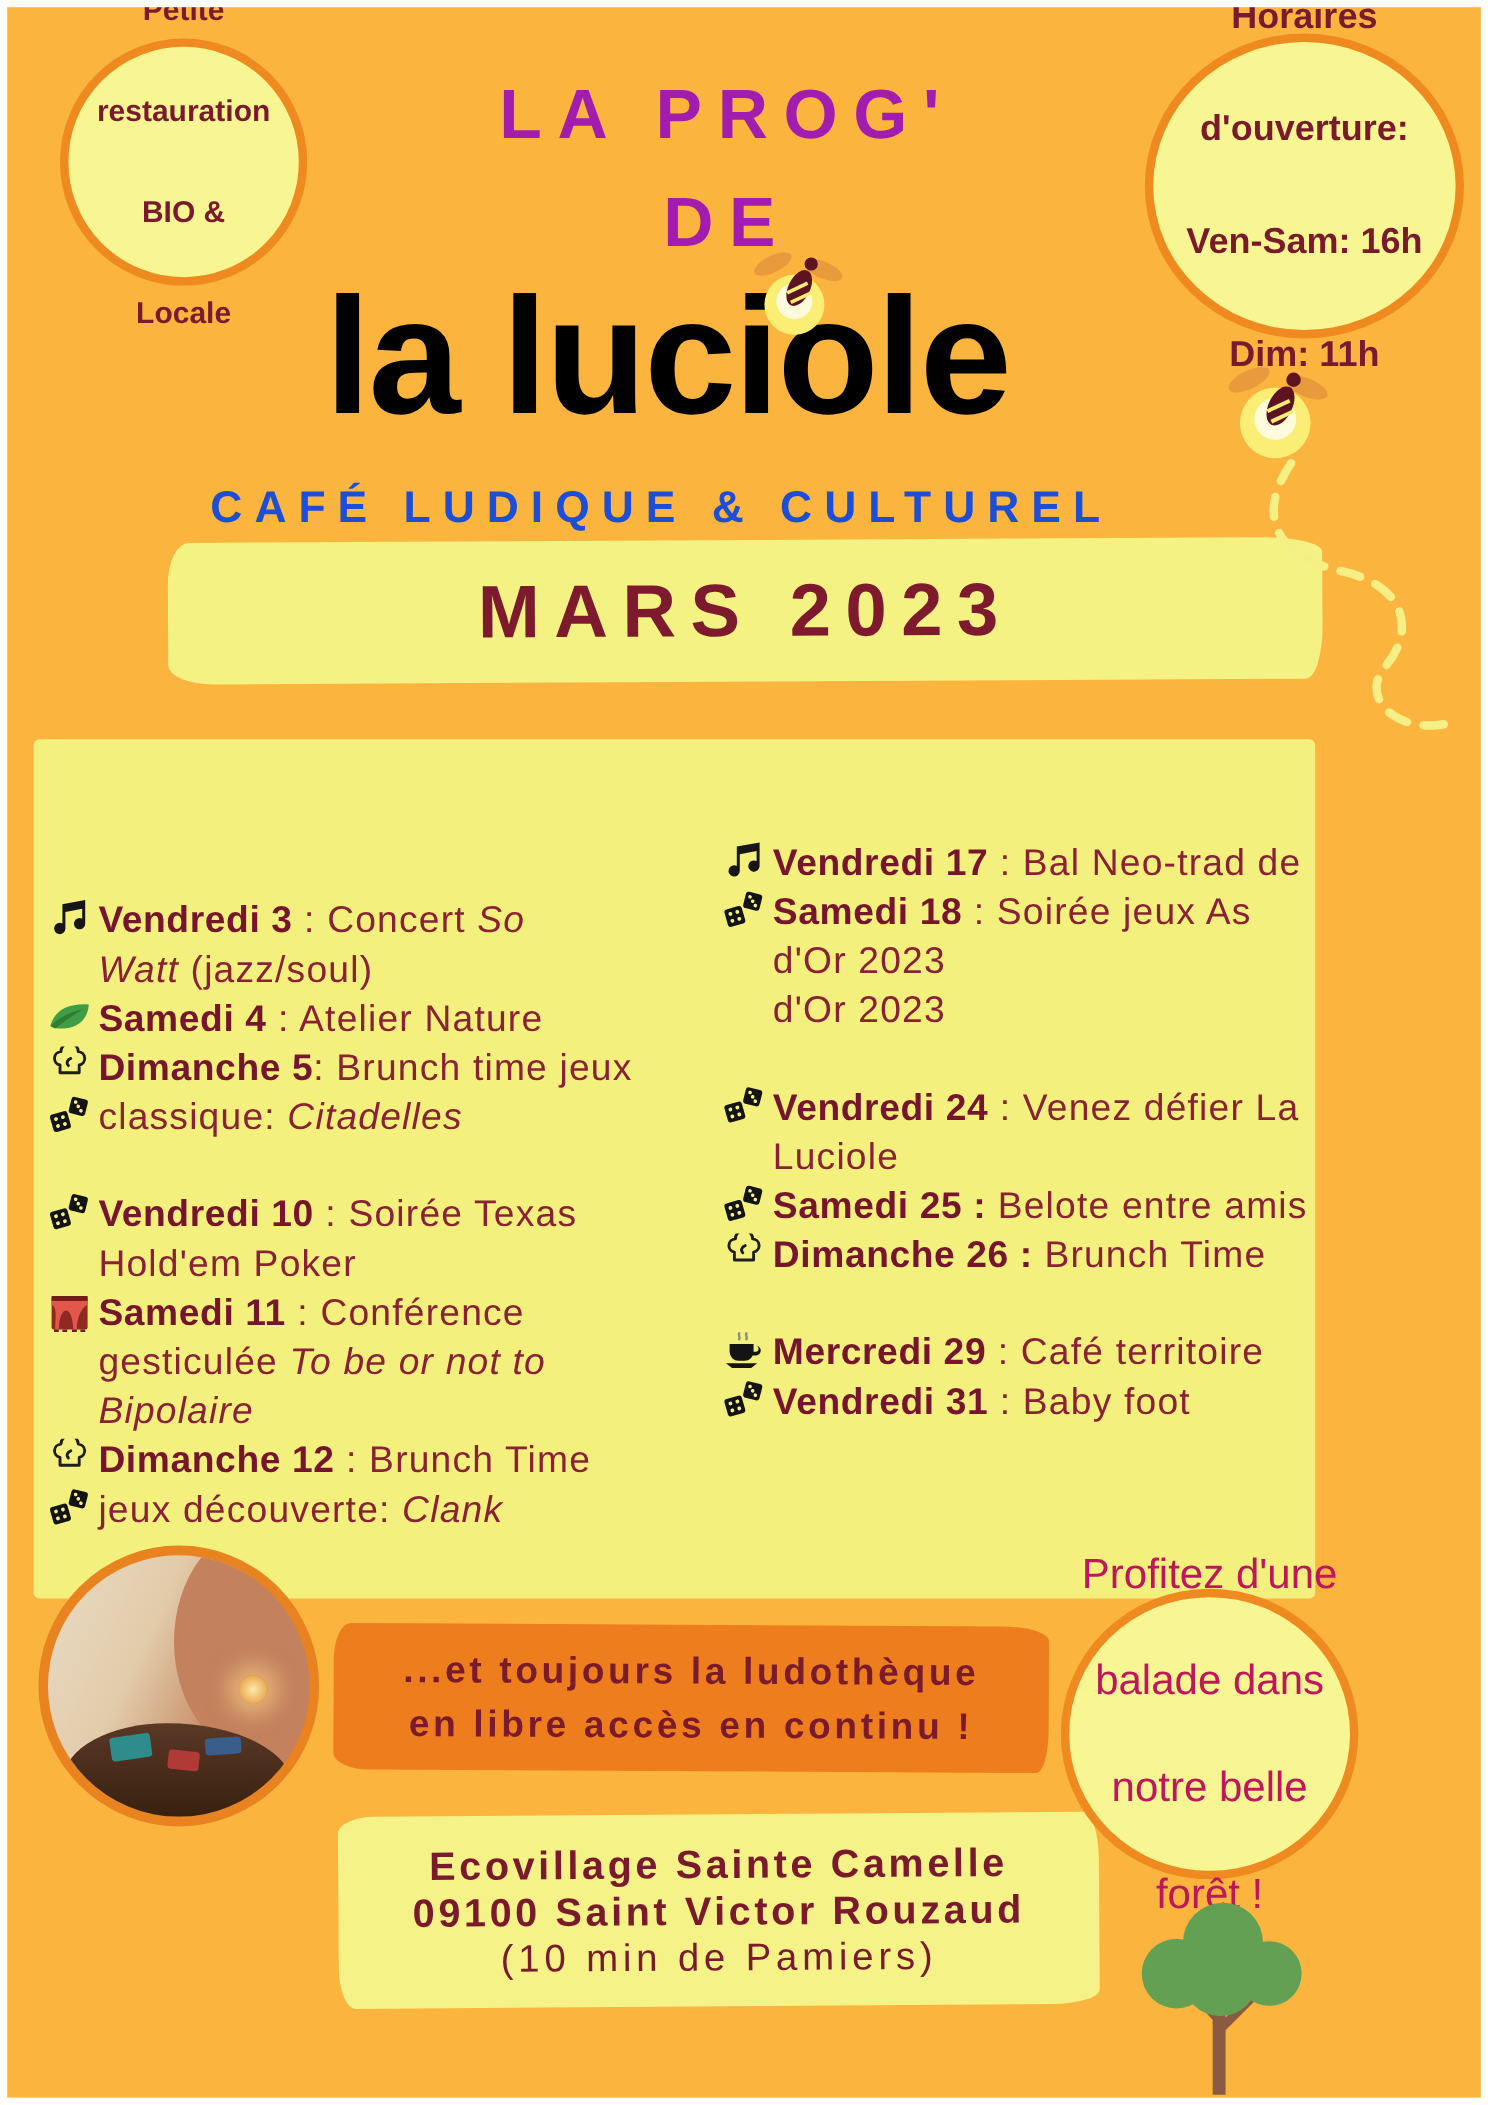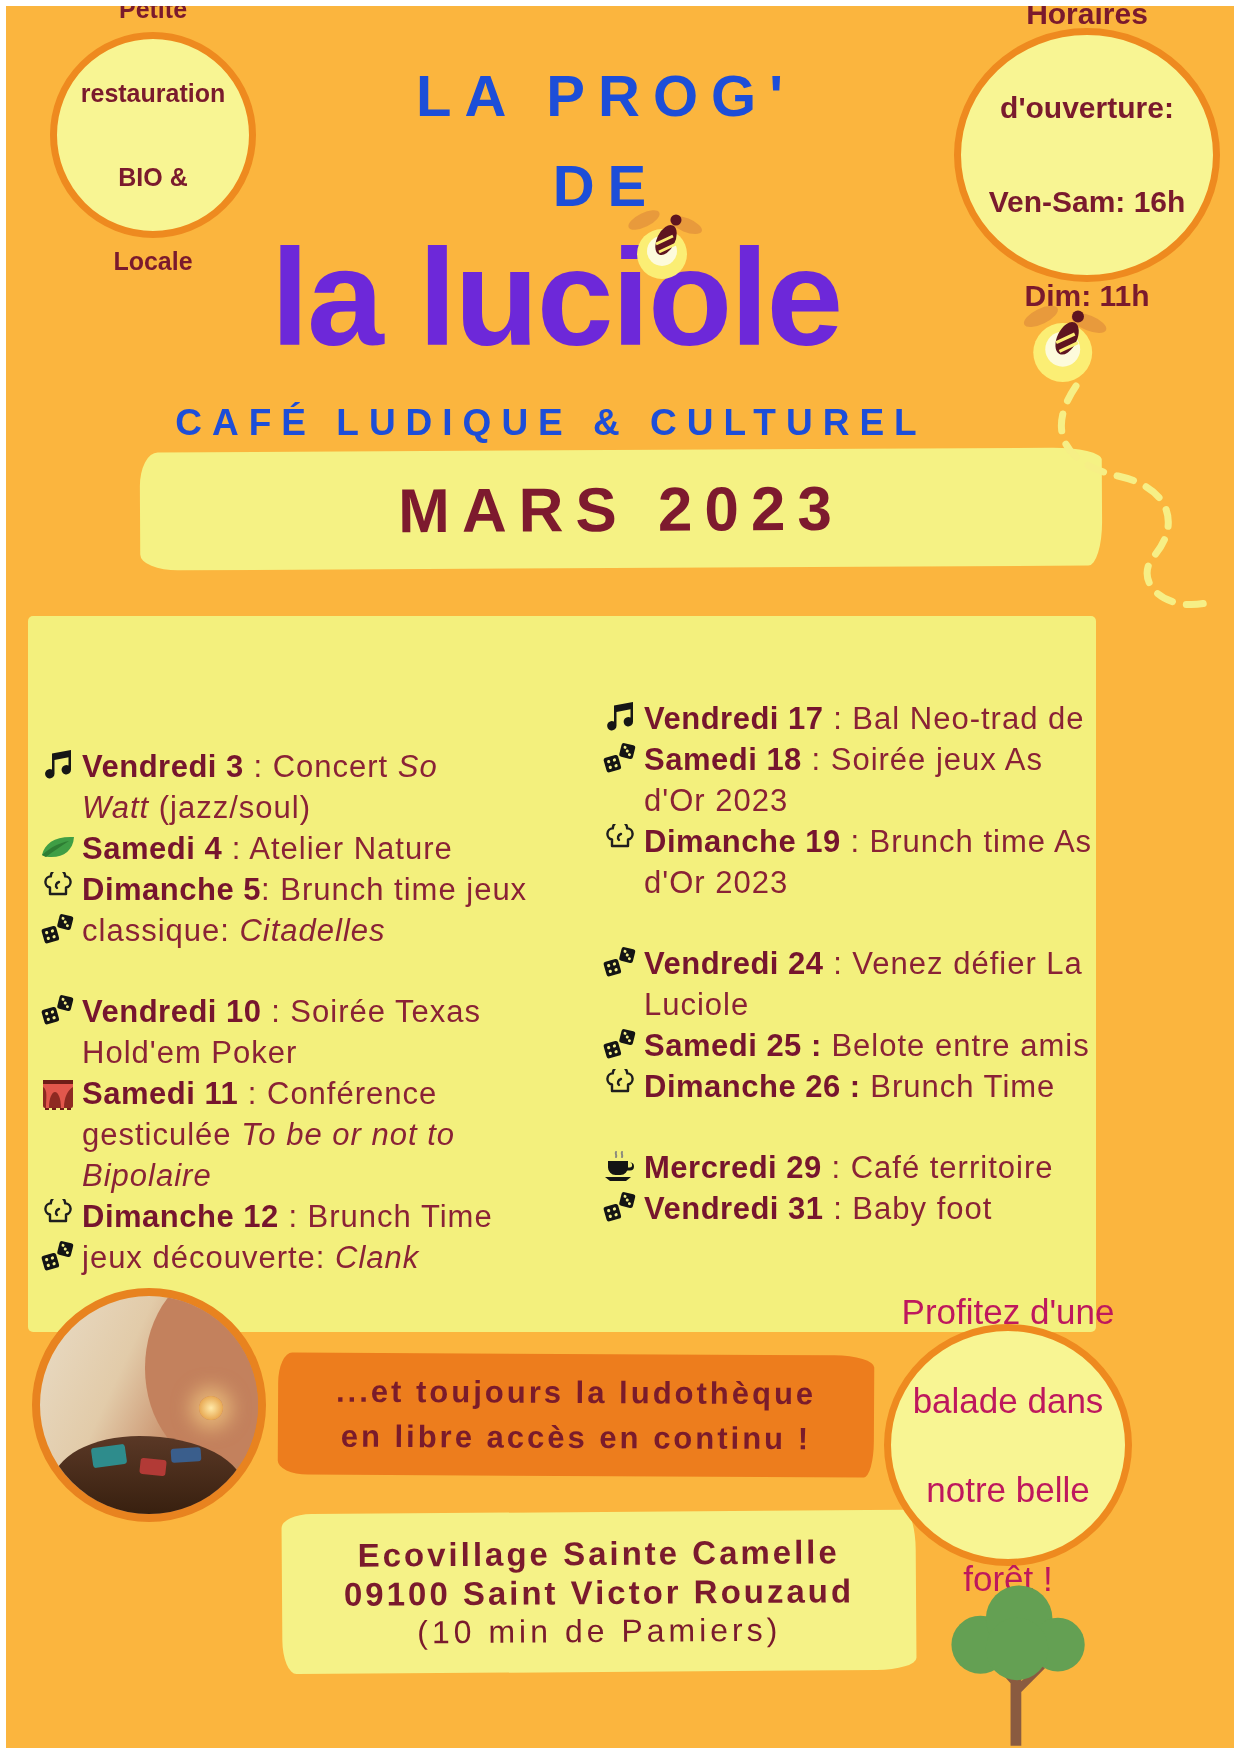--- a/index.html
+++ b/index.html
@@ -10,24 +10,24 @@
   
   .badge{position:absolute;border-radius:50%;background:#F8F593;border:7px solid #EE8A1F;
          display:flex;flex-direction:column;justify-content:center;text-align:center;
          color:#7A1A2D;font-weight:bold;gap:48px;}
   .badge-bio{left:44px;top:26px;width:192px;height:192px;font-size:25px;line-height:36px;}
   .badge-hours{left:948px;top:22px;width:252px;height:240px;font-size:30px;line-height:46px;}
   .badge-forest{left:878px;top:1318px;width:234px;height:228px;font-size:35px;line-height:41px;
                 font-weight:normal;color:#be185d;}
 
   
-  .kicker{position:absolute;left:280px;width:640px;text-align:center;color:#1d4ed8;
+  .kicker{position:absolute;left:280px;width:640px;text-align:center;color:#a21caf;
           font-size:58px;font-weight:bold;letter-spacing:13px;}
   .kicker1{top:56px;} .kicker2{top:146px;}
-  .main-title{position:absolute;left:0px;top:212px;width:1100px;text-align:center;color:#6d28d9;
+  .main-title{position:absolute;left:0px;top:212px;width:1100px;text-align:center;color:#000000;
               font-size:138px;font-weight:bold;letter-spacing:-2px;}
   .subtitle{position:absolute;left:0px;top:396px;width:1090px;text-align:center;color:#1d4ed8;
             font-size:37px;font-weight:bold;letter-spacing:10px;}
   .month-banner{position:absolute;left:134px;top:444px;width:962px;height:118px;background:#F5F284;
                 border-radius:18px 50px 14px 38px / 34px 12px 44px 16px;transform:rotate(-0.3deg);
                 display:flex;align-items:center;justify-content:center;}
   .month-banner span{color:#7D1A2E;font-size:62px;font-weight:bold;letter-spacing:12px;}
 
   
   .events-panel{position:absolute;left:22px;top:610px;width:1068px;height:716px;background:#F3F07D;border-radius:5px;}
@@ -245,26 +245,20 @@
                 </g>
                 <g transform="rotate(14 25 10)">
                   <rect x="18" y="2" width="14" height="14" rx="2.5" fill="#141414"></rect>
                   <circle cx="22" cy="6" r="1.5" fill="#F6F28B"></circle>
                   <circle cx="25" cy="9" r="1.5" fill="#F6F28B"></circle>
                   <circle cx="28" cy="12" r="1.5" fill="#F6F28B"></circle>
                 </g>
               </svg>
             </span><span class="seg-bold ">Samedi 18</span><span class=""> : Soirée jeux As</span></div>
           <div class="event-line"><span class="">d'Or 2023</span></div>
-          <div class="event-line"><span class="evt-icon">
-              <svg viewBox="0 0 36 36" fill="none" stroke="#1E1E1E" stroke-width="2.4" stroke-linejoin="round" stroke-linecap="round">
-                <path d="M10 15.5A5.6 5.6 0 0 1 10.8 4.4 6.6 6.6 0 0 1 25.2 4.4 5.6 5.6 0 0 1 26 15.5V22H10z"></path>
-                <path d="M19 10c-3 1-4 4-2 6"></path>
-              </svg>
-            </span><span class="seg-bold ">Dimanche 19</span><span class=""> : Brunch time As</span></div>
           <div class="event-line"><span class="">d'Or 2023</span></div>
         </div>
         <div class="event-group">
           <div class="event-line"><span class="evt-icon">
               <svg viewBox="0 0 36 36">
                 <g transform="rotate(-16 11 22)">
                   <rect x="3" y="14" width="15" height="15" rx="2.5" fill="#141414"></rect>
                   <circle cx="7.5" cy="18.5" r="1.6" fill="#F6F28B"></circle>
                   <circle cx="13.5" cy="18.5" r="1.6" fill="#F6F28B"></circle>
                   <circle cx="7.5" cy="24.5" r="1.6" fill="#F6F28B"></circle>

